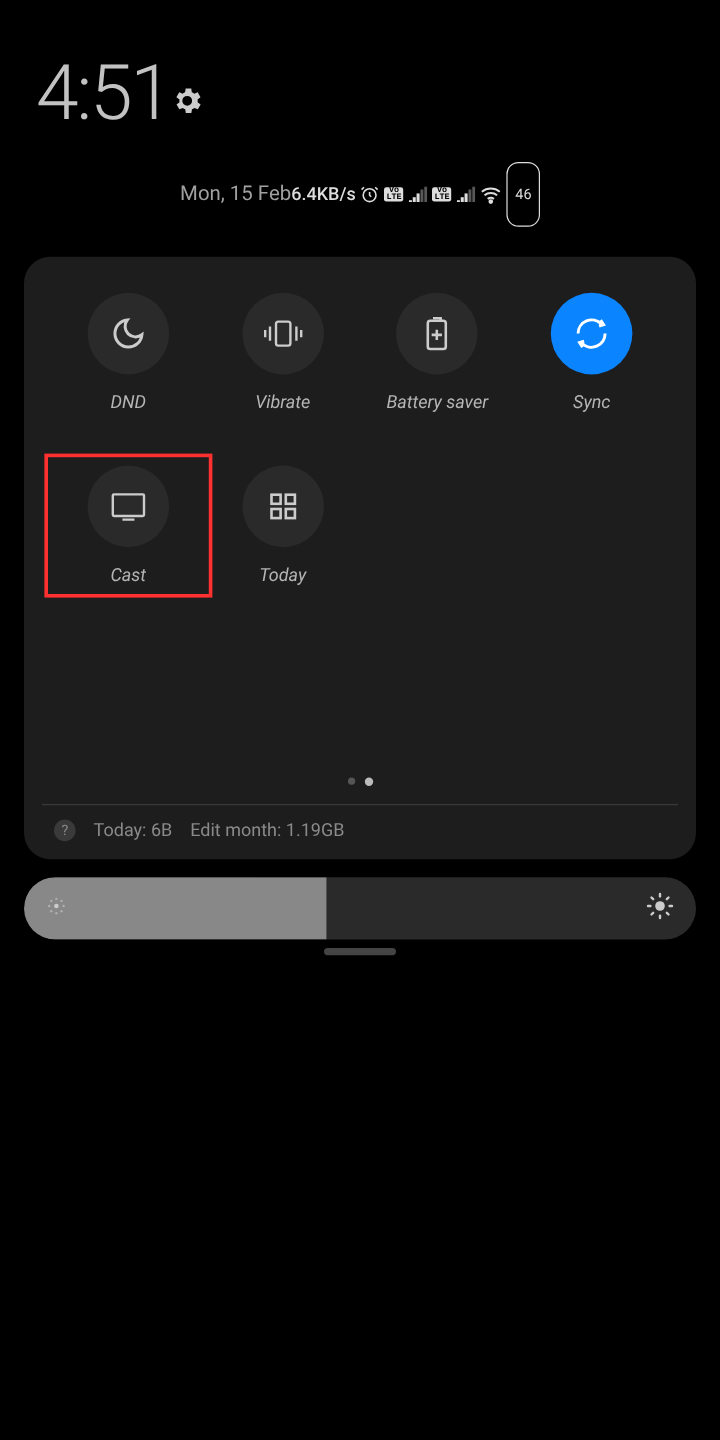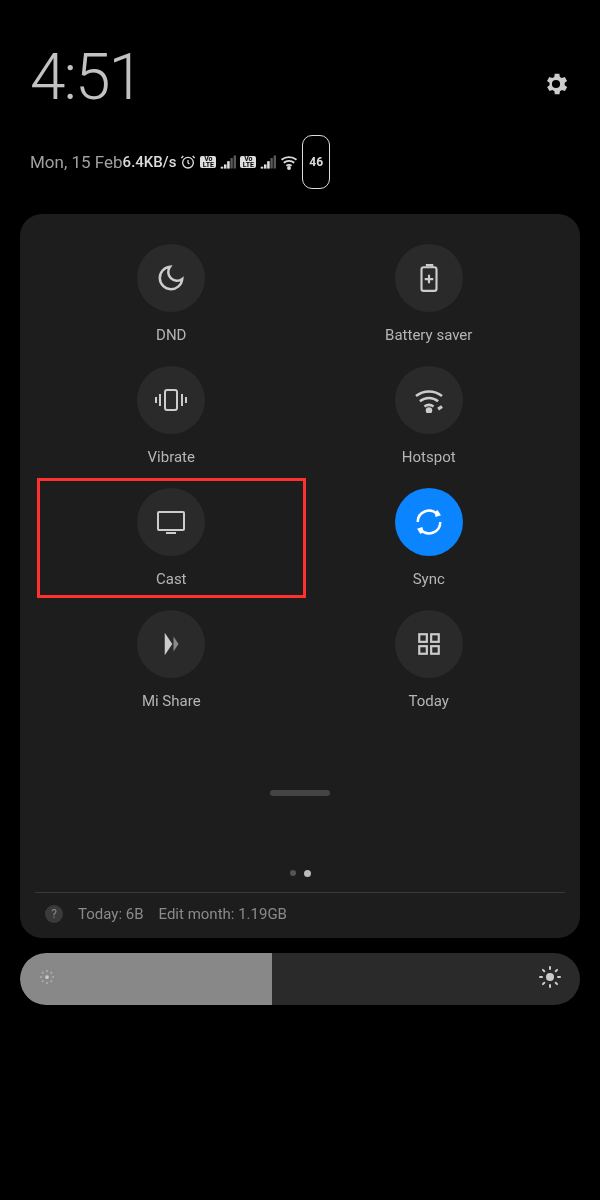--- a/index.html
+++ b/index.html
@@ -7,39 +7,39 @@
       width: 600px;
       height: 1200px;
       background: #000;
       font-family: -apple-system, BlinkMacSystemFont, 'Segoe UI', Roboto, sans-serif;
       color: #c5c5c5;
       overflow: hidden;
     }
     .header {
       padding: 40px 30px 20px 30px;
       display: flex;
-      justify-content: space-between;
+      justify-content: flex-start;
       align-items: flex-start;
     }
     .time {
       font-size: 64px;
       font-weight: 300;
       color: #c2c2c2;
       letter-spacing: -2px;
     }
     .gear-icon {
       margin-top: 30px;
       width: 28px;
       height: 28px;
       cursor: pointer;
     }
     .subheader {
       padding: 0 30px 15px 30px;
       display: flex;
-      justify-content: flex-start;
+      justify-content: center;
       align-items: center;
     }
     .date {
       font-size: 17px;
       color: #a0a0a0;
     }
     .status-icons {
       display: flex;
       align-items: center;
       gap: 4px;
@@ -51,23 +51,24 @@
     }
     .status-svg { display: block; }
     .panel {
       margin: 10px 20px;
       background: #1d1d1d;
       border-radius: 22px;
       padding: 30px 20px 15px 20px;
     }
     .tile-grid {
       display: grid;
-      grid-template-columns: repeat(2, 1fr);
-      gap: 22px 5px;
+      grid-template-columns: repeat(4, 1fr);
+      gap: 44px 5px;
       padding: 0 5px;
+      font-style: italic;
     }
     .tile {
       display: flex;
       flex-direction: column;
       align-items: center;
       gap: 14px;
       cursor: pointer;
     }
     .tile-circle {
       width: 68px;
@@ -185,30 +186,31 @@
       justify-content: center;
       background: #ddd;
       color: #000;
       font-size: 7px;
       font-weight: 700;
       width: 16px;
       height: 12px;
       border-radius: 2px;
       line-height: 6px;
       text-align: center;
+      font-family: Liberation Mono, monospace;
     }
     .battery-pill {
       display: inline-flex;
       align-items: center;
       border: 1.5px solid #ddd;
       border-radius: 10px;
       padding: 19px 6px;
       font-size: 12px;
       color: #ddd;
-      font-weight: 700;
+      font-weight: 400;
     }
   </style>
 </head>
 <body>
 
 <div class="header">
   <div class="time">4:51</div>
   <div class="gear-icon">
     <svg viewBox="0 0 24 24" width="28" height="28" fill="#ccc">
       <path d="M19.4 13l.1-1-.1-1 2.1-1.6-2-3.5-2.5 1a7 7 0 0 0-1.7-1l-.4-2.7h-4l-.4 2.7a7 7 0 0 0-1.7 1l-2.5-1-2 3.5L6.5 11l-.1 1 .1 1-2.1 1.6 2 3.5 2.5-1a7 7 0 0 0 1.7 1l.4 2.7h4l.4-2.7a7 7 0 0 0 1.7-1l2.5 1 2-3.5L19.4 13zM12 15.5A3.5 3.5 0 1 1 12 8.5a3.5 3.5 0 0 1 0 7z"></path>
@@ -249,77 +251,58 @@
       <div class="tile-circle">
         <svg width="30" height="30" viewBox="0 0 24 24" fill="none" stroke="#ccc" stroke-width="2">
             <path d="M21 12.8A9 9 0 1 1 11.2 3a7 7 0 0 0 9.8 9.8z"></path>
           </svg>
       </div>
       <div class="tile-label">DND</div>
     </div>
 
     <div class="tile">
       <div class="tile-circle">
+        <svg width="34" height="26" viewBox="0 0 34 26" fill="none" stroke="#ccc" stroke-width="2">
+            <rect x="11" y="3" width="12" height="20" rx="2"></rect>
+            <path d="M6 7v12M2 10v6M28 7v12M32 10v6"></path>
+          </svg>
+      </div>
+      <div class="tile-label">Vibrate</div>
+    </div>
+
+    <div class="tile">
+      <div class="tile-circle">
         <svg width="26" height="30" viewBox="0 0 24 28" fill="none" stroke="#ccc" stroke-width="2">
             <rect x="5" y="4" width="14" height="22" rx="2"></rect>
             <path d="M9 2h6v2M12 11v8M8 15h8"></path>
           </svg>
       </div>
       <div class="tile-label">Battery saver</div>
     </div>
 
-    <div class="tile">
-      <div class="tile-circle">
-        <svg width="34" height="26" viewBox="0 0 34 26" fill="none" stroke="#ccc" stroke-width="2">
-            <rect x="11" y="3" width="12" height="20" rx="2"></rect>
-            <path d="M6 7v12M2 10v6M28 7v12M32 10v6"></path>
-          </svg>
-      </div>
-      <div class="tile-label">Vibrate</div>
-    </div>
-
-    <div class="tile">
-      <div class="tile-circle">
-        <svg width="32" height="26" viewBox="0 0 24 20" fill="none" stroke="#ccc" stroke-width="2">
-            <path d="M2 7a16 16 0 0 1 20 0M5 11a11 11 0 0 1 14 0M8.5 15a6 6 0 0 1 7 0"></path>
-            <circle cx="12" cy="18" r="1.5" fill="#ccc"></circle>
-            <path d="M19 17l3-2" stroke-width="2.5"></path>
-          </svg>
-      </div>
-      <div class="tile-label">Hotspot</div>
+
+    <div class="tile">
+      <div class="tile-circle active">
+        <svg width="30" height="30" viewBox="0 0 24 24" fill="none" stroke="#fff" stroke-width="2">
+            <path d="M21 12a9 9 0 0 1-15.5 6.3M3 12a9 9 0 0 1 15.5-6.3M18 3l2 3-3 1M6 21l-2-3 3-1"></path>
+          </svg>
+      </div>
+      <div class="tile-label">Sync</div>
     </div>
 
     <div class="tile highlight-box">
       <div class="tile-circle">
         <svg width="30" height="26" viewBox="0 0 30 24" fill="none" stroke="#ccc" stroke-width="2">
             <rect x="2" y="2" width="26" height="18" rx="1"></rect>
             <path d="M10 23h10"></path>
           </svg>
       </div>
       <div class="tile-label">Cast</div>
     </div>
 
-    <div class="tile">
-      <div class="tile-circle active">
-        <svg width="30" height="30" viewBox="0 0 24 24" fill="none" stroke="#fff" stroke-width="2">
-            <path d="M21 12a9 9 0 0 1-15.5 6.3M3 12a9 9 0 0 1 15.5-6.3M18 3l2 3-3 1M6 21l-2-3 3-1"></path>
-          </svg>
-      </div>
-      <div class="tile-label">Sync</div>
-    </div>
-
-    <div class="tile">
-      <div class="tile-circle">
-        <svg width="30" height="30" viewBox="0 0 24 24" fill="#ccc">
-            <path d="M7 3l6 9-6 9V3z"></path>
-            <path d="M14 6l4 6-4 6V6z" opacity="0.6"></path>
-          </svg>
-      </div>
-      <div class="tile-label">Mi Share</div>
-    </div>
 
     <div class="tile">
       <div class="tile-circle">
         <svg width="26" height="26" viewBox="0 0 24 24" fill="none" stroke="#ccc" stroke-width="2">
             <rect x="3" y="3" width="7" height="7"></rect>
             <rect x="14" y="3" width="7" height="7"></rect>
             <rect x="3" y="14" width="7" height="7"></rect>
             <rect x="14" y="14" width="7" height="7"></rect>
           </svg>
       </div>

